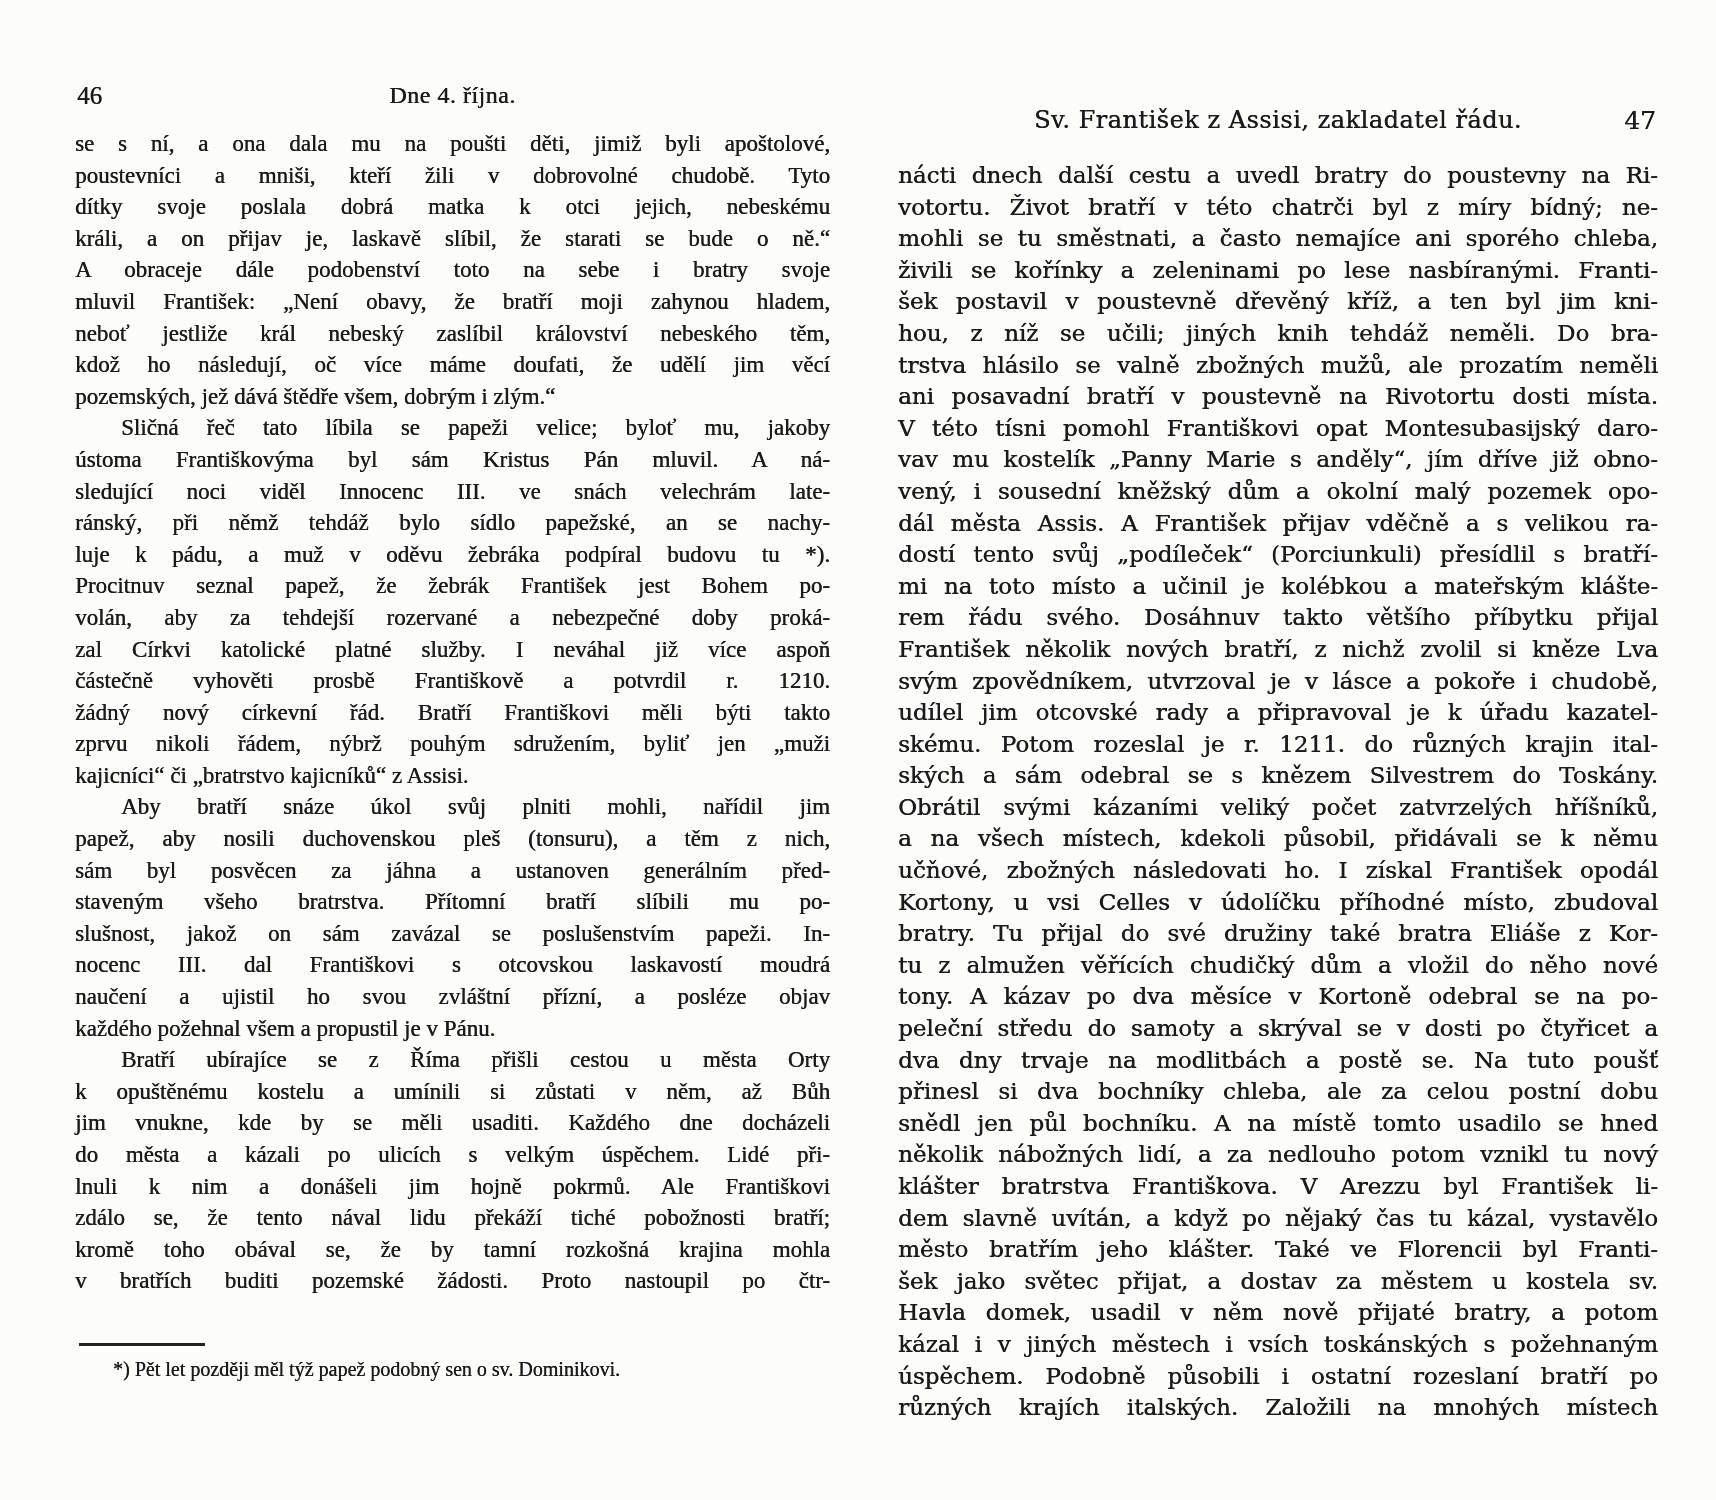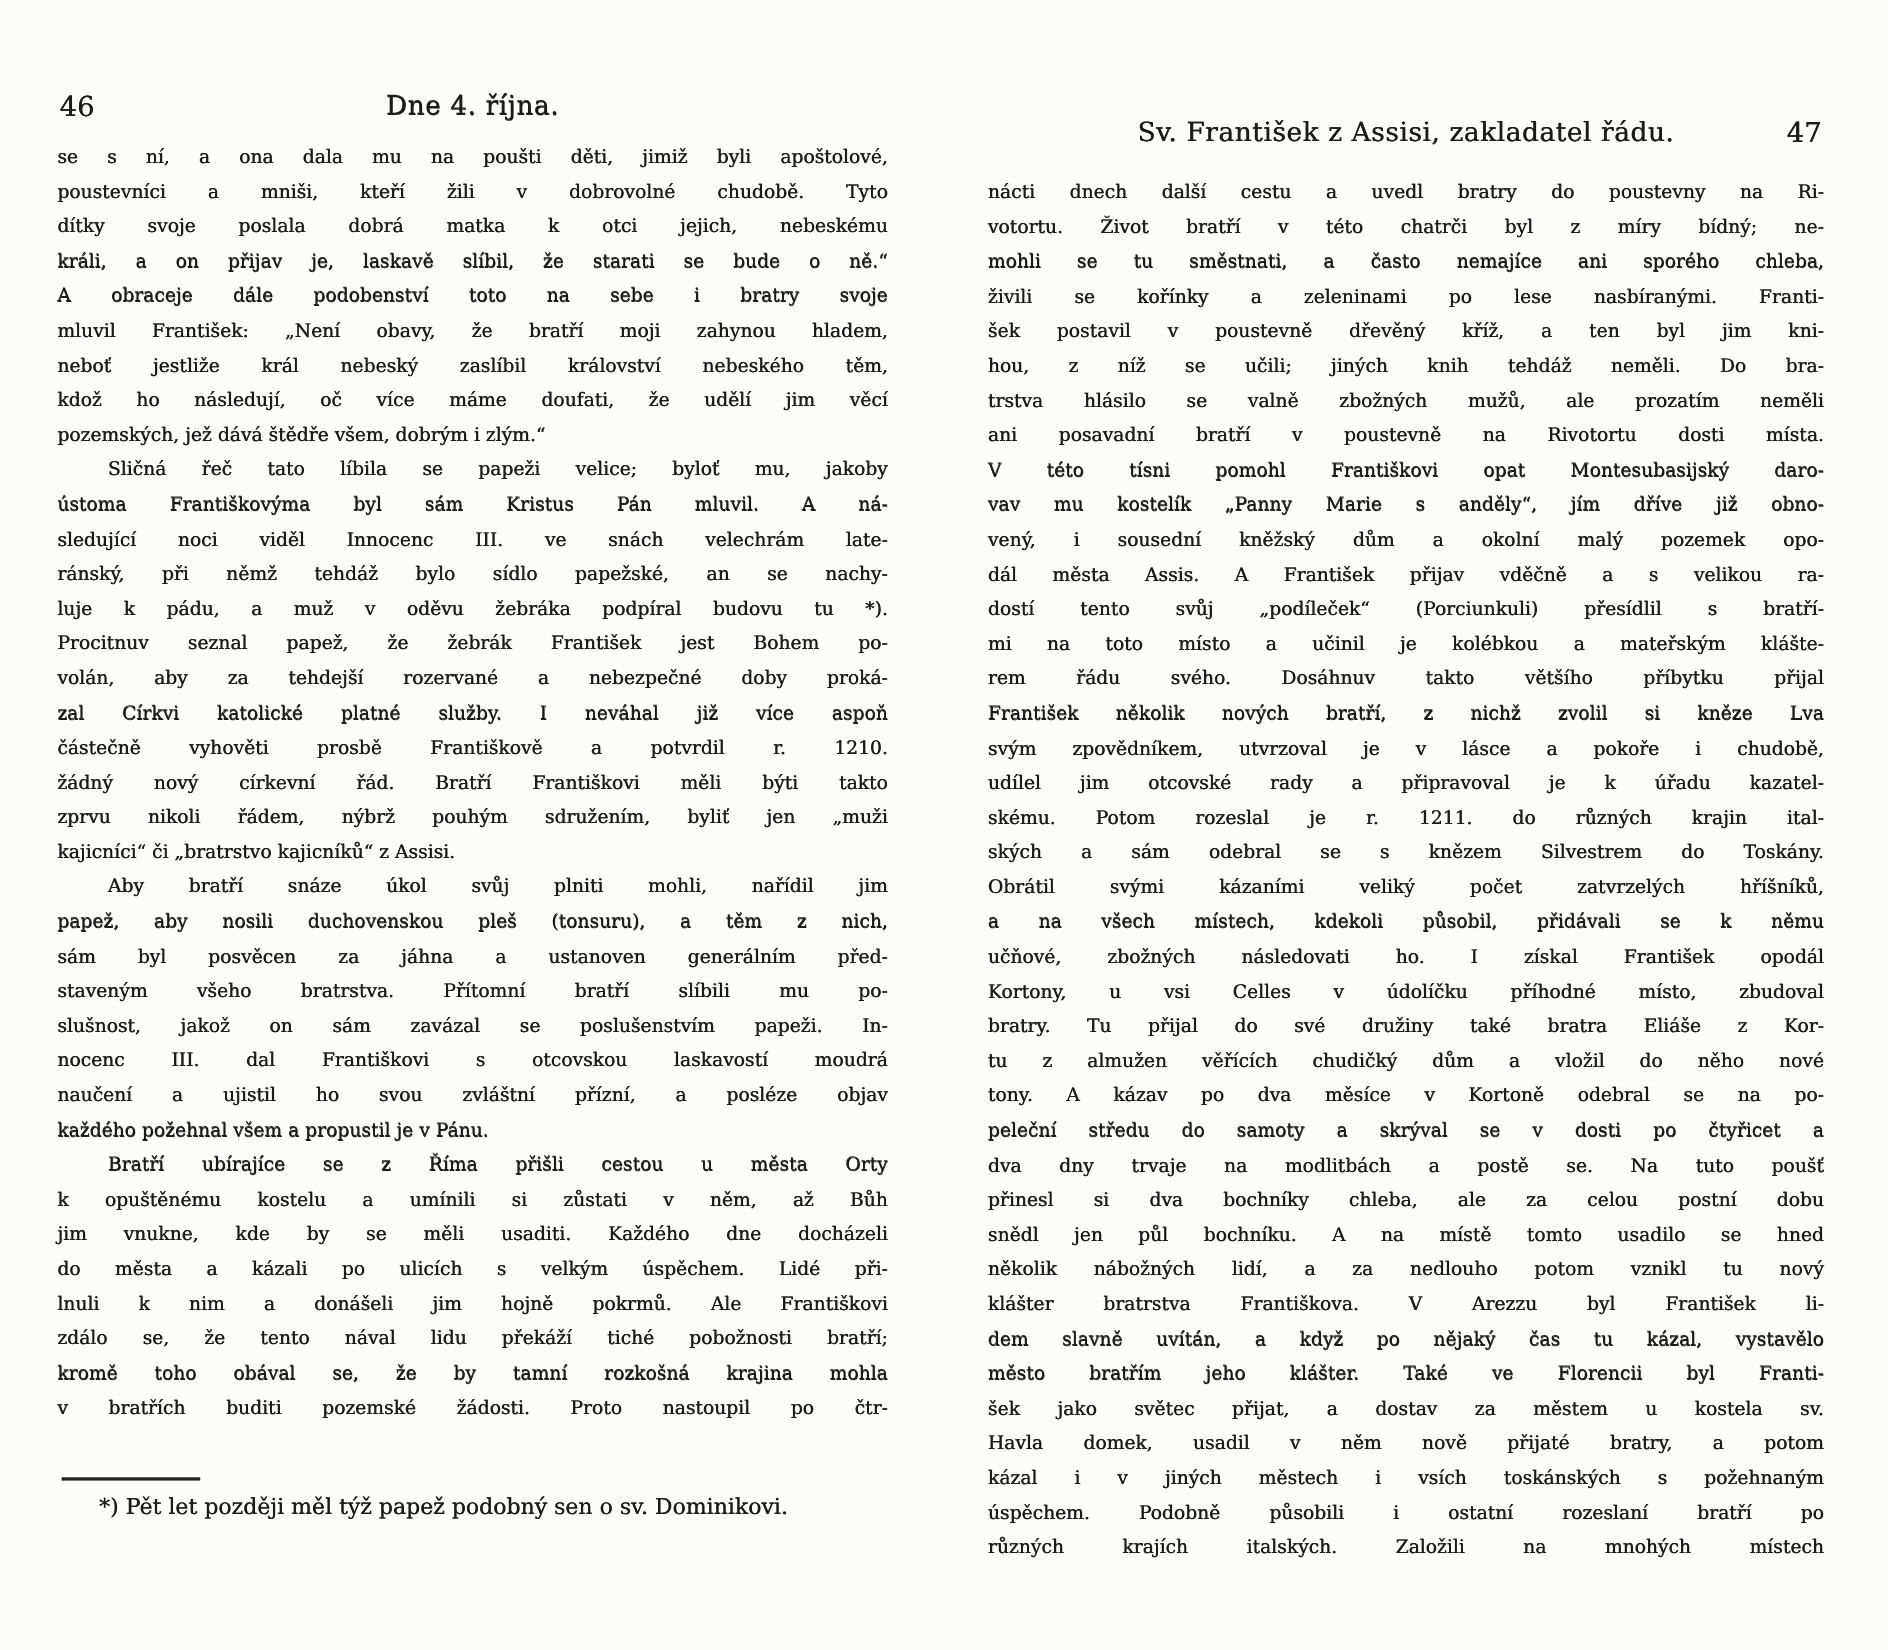--- a/index.html
+++ b/index.html
@@ -6,38 +6,38 @@
   html,body { background:#fcfcfa; }
   body {
     width:1716px; height:1500px;
     font-family:"DejaVu Serif", serif;
     color:#1b1b1b;
     overflow:hidden;
     position:relative;
   }
   .spread { position:absolute; inset:0; }
   .page { position:absolute; top:0; }
-  .page-left  { left:52px;  width:755px; }
+  .page-left  { left:75px;  width:755px;font-family:Liberation Serif, serif; }
   .page-right { left:898px; width:760px; }
 
   
   .page-header { position:relative; height:30px; }
   .page-left  .page-header { margin-top:82px; }
   .page-right .page-header { margin-top:106px; }
   .running-title {
     display:block; text-align:center;
     font-size:24px; letter-spacing:0.5px;
     white-space:nowrap;
   }
   .pagenum { position:absolute; top:0; font-size:25px; }
   .pagenum-left  { left:2px; }
   .pagenum-right { right:2px; }
 
   
-  .page-body { font-size:17px; text-shadow:0.4px 0.2px 0 currentColor; }
+  .page-body { font-size:23px; text-shadow:0.4px 0.2px 0 currentColor; }
   .page-left  .page-body { margin-top:16px; }
   .page-right .page-body { margin-top:24px; }
   .line {
     height:31.6px; line-height:31.6px;
     text-align:justify; text-align-last:justify;
     overflow:visible; white-space:nowrap;
   }
   
   .line { white-space:normal; }
   .line.last   { text-align-last:left; }

